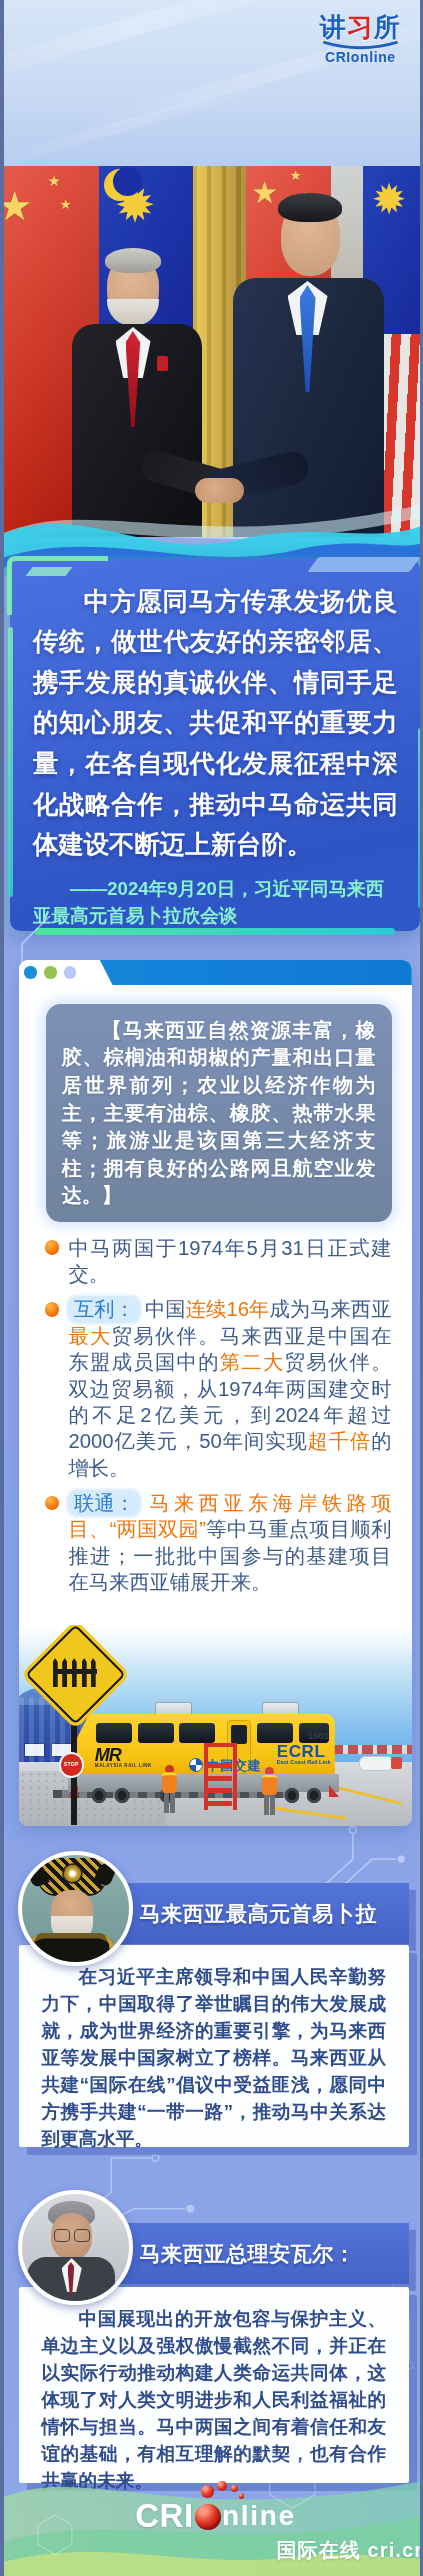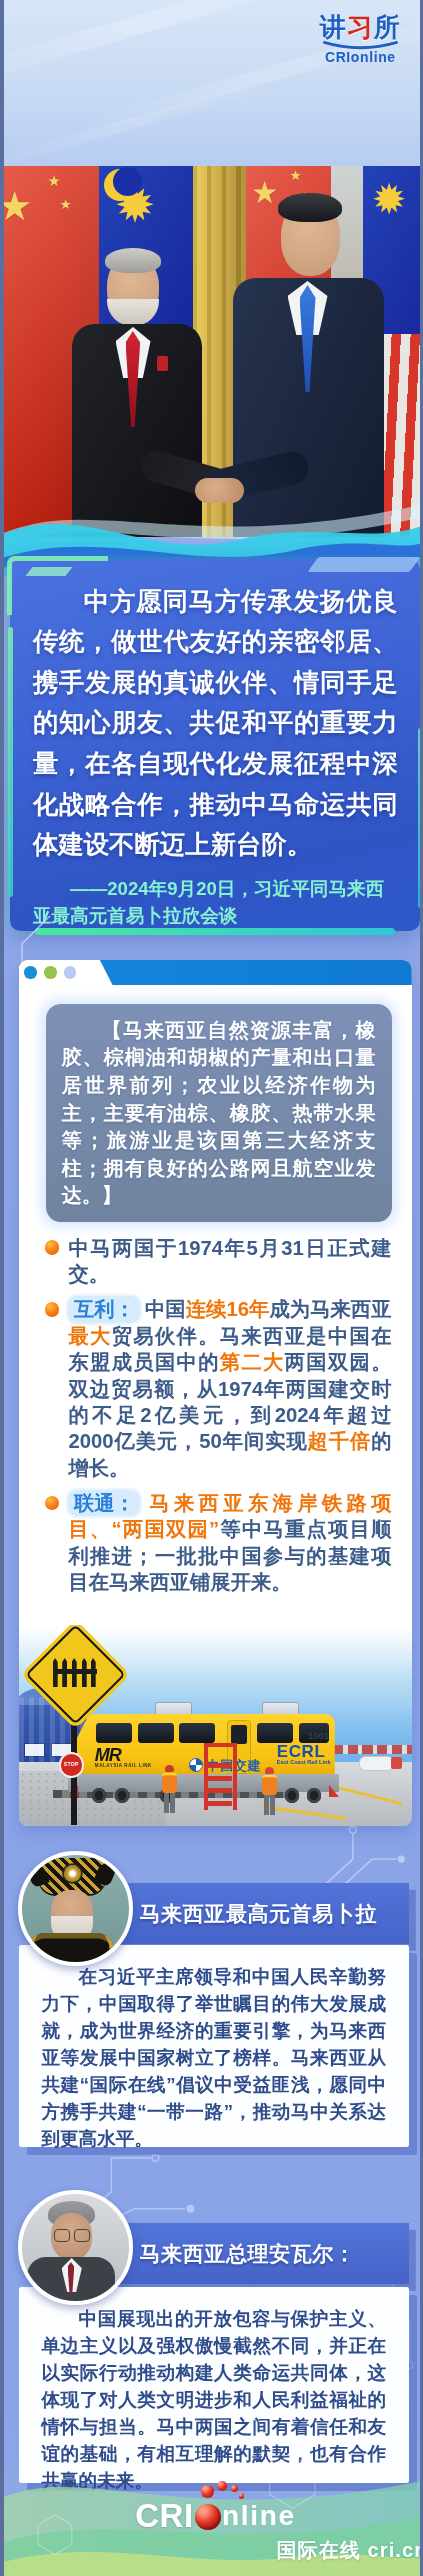--- a/index.html
+++ b/index.html
@@ -72,21 +72,21 @@
     clip-path:polygon(19px 0,100% 0,100% 100%,32px 100%);}
   .dot{position:absolute;top:6.2px;width:12.4px;height:12.4px;border-radius:50%;}
   .d1{left:5.6px;background:#1b8fd8;}
   .d2{left:25.4px;background:#96c24e;}
   .d3{left:45px;background:#b9c9f5;}
   .card-body{flex:1;overflow:hidden;padding:0 20.3px 0 27px;}
   .infobox{margin-top:19px;background:linear-gradient(180deg,#7d90b6,#70849f);border-radius:14.7px;padding:12.4px 16px;
     box-shadow:0 0 11.3px 4.5px rgba(215,230,255,.95);
     font-size:20px;line-height:1.38;font-weight:800;color:#ffffff;text-indent:2em;text-align:justify;text-shadow:0 1.1px 2.3px rgba(60,80,130,.35);}
   .bullets{list-style:none;margin:12.4px 0 0;padding:0;}
-  .bullets li{position:relative;padding-left:22.6px;margin-bottom:9px;font-size:20.3px;line-height:1.3;font-weight:700;color:#3d5c8a;text-align:justify;}
+  .bullets li{position:relative;padding-left:22.6px;margin-bottom:9px;font-size:20.3px;line-height:1.3;font-weight:400;color:#3d5c8a;text-align:justify;}
   .bullets li:before{content:"";position:absolute;left:-1.1px;top:5.6px;width:14.7px;height:14.7px;border-radius:50%;
     background:radial-gradient(circle at 35% 28%,#ffb13a 10%,#f57a12 55%,#ef4e02);}
   .pill{display:inline-block;background:#d6ebfb;color:#2a80d8;border-radius:9px;padding:0 5.6px;margin-right:4.5px;box-shadow:0 0 0 2.3px rgba(214,235,251,.5);}
   .hl{color:#f0750a;}
 
   
   .tphoto{position:relative;flex:none;height:201px;overflow:hidden;border-radius:0 0 9px 9px;
     background:linear-gradient(180deg,#ffffff 0%,#eaf5fc 10%,#bfe0f5 26%,#7cbcee 55%,#4f9ce2 100%);}
   .warehouse{position:absolute;left:0;top:72px;width:68px;height:67px;background:linear-gradient(180deg,#3c62b8,#27479e);}
   .warehouse:before{content:"";position:absolute;left:-3.4px;right:-3.4px;top:-11.3px;height:19px;border-radius:50% 50% 0 0/100% 100% 0 0;background:#5d83cc;}
@@ -308,21 +308,21 @@
     <div class="win">
       <div class="win-bar"></div>
       <span class="dot d1"></span>
       <span class="dot d2"></span>
       <span class="dot d3"></span>
     </div>
     <div class="card-body">
       <div class="infobox">【马来西亚自然资源丰富，橡胶、棕榈油和胡椒的产量和出口量居世界前列；农业以经济作物为主，主要有油棕、橡胶、热带水果等；旅游业是该国第三大经济支柱；拥有良好的公路网且航空业发达。】</div>
       <ul class="bullets" id="bullet-list">
           <li><span>中马两国于1974年5月31日正式建交。</span></li>
-          <li><span class="pill">互利：</span><span>中国</span><span class="hl">连续16年</span><span>成为马来西亚</span><span class="hl">最大</span><span>贸易伙伴。马来西亚是中国在东盟成员国中的</span><span class="hl">第二大</span><span>两国双园。双边贸易额，从1974年两国建交时的不足2亿美元，到2024年超过2000亿美元，50年间实现</span><span class="hl">超千倍</span><span>的增长。</span></li>
+          <li><span class="pill">互利：</span><span>中国</span><span class="hl">连续16年</span><span>成为马来西亚</span><span class="hl">最大</span><span>贸易伙伴。马来西亚是中国在东盟成员国中的</span><span class="hl">第二大</span><span>贸易伙伴。双边贸易额，从1974年两国建交时的不足2亿美元，到2024年超过2000亿美元，50年间实现</span><span class="hl">超千倍</span><span>的增长。</span></li>
           <li><span class="pill">联通：</span><span class="hl">马来西亚东海岸铁路项目、“两国双园”</span><span>等中马重点项目顺利推进；一批批中国参与的基建项目在马来西亚铺展开来。</span></li>
         </ul>
     </div>
 
     <div class="tphoto">
       <div class="warehouse">
           <span class="wh-win"></span>
           <span class="wh-win" style="left:32px;"></span>
         </div>
       <div class="ground"></div>

